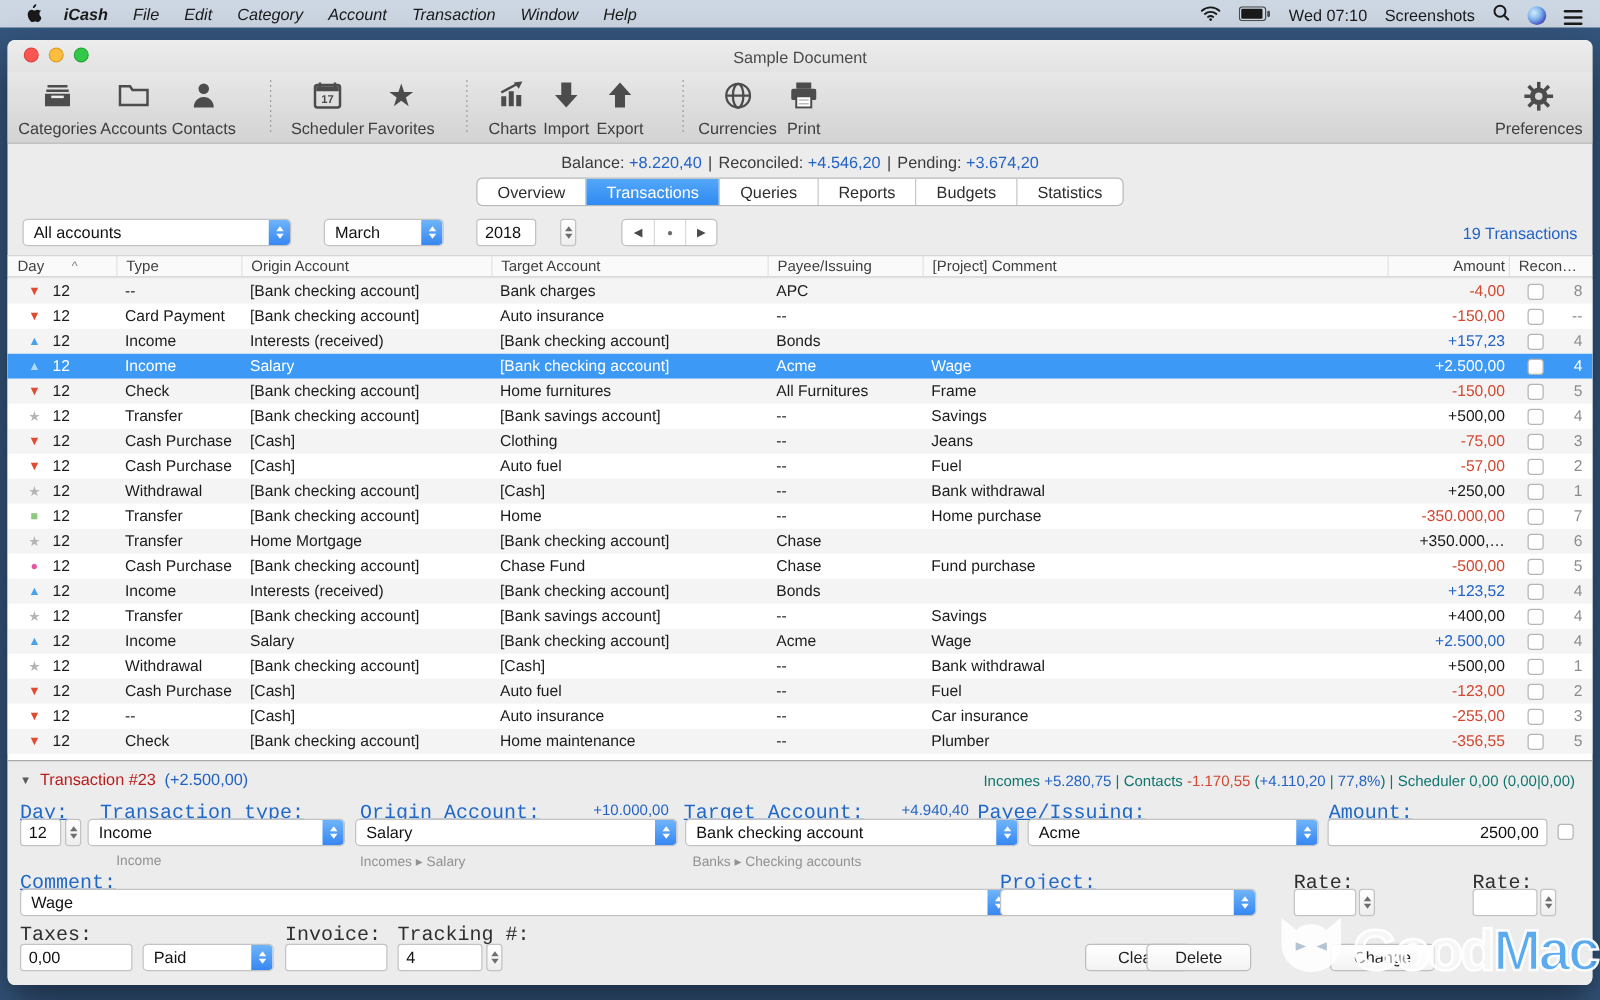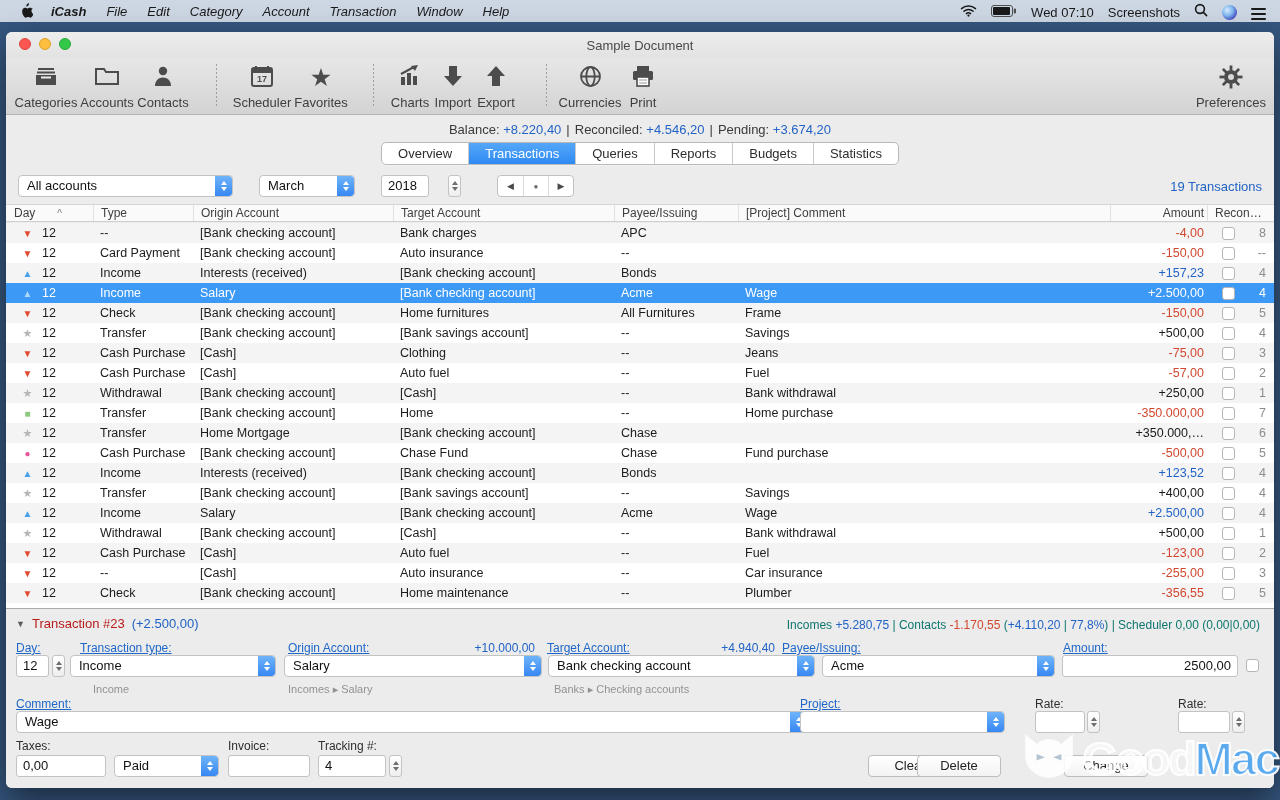--- a/index.html
+++ b/index.html
@@ -117,21 +117,21 @@
 
   
   .detail { position:absolute; top:576px; left:0; right:0; bottom:0; background:#ececec;
             border-top:1px solid #a9a9a9; font-size:12px; }
   .dhead-left { position:absolute; left:10px; top:7px; display:flex; align-items:center; gap:7px; }
   .dcollapse { color:#5a5a5a; font-size:9px; }
   .dtitle { font-size:13px; font-weight:normal; color:#b91c1c; }
   .dtitle-amt { font-size:13px; color:#2062c4; }
   .dsummary { position:absolute; right:14px; top:9px; font-size:12px; color:#3c3c3c; }
   .s-plain { color:#0f766e; } .s-inc { color:#2263c5; } .s-neg { color:#d2472f; }
-  .dlabel { position:absolute; font-size:12px; color:#2068c8; text-decoration:underline; white-space:nowrap; }
+  .dlabel { position:absolute; font-size:16px; color:#2068c8; text-decoration:underline; white-space:nowrap;font-family:Liberation Mono, monospace; }
   .dlabel.plain { color:#2f2f2f; text-decoration:none; }
   .dval { position:absolute; font-size:12px; color:#2263c5; text-align:right; }
   .dhint { position:absolute; font-size:11px; color:#929292; white-space:nowrap; }
   .dfield { position:absolute; }
   .btn { position:absolute; height:22px; background:linear-gradient(#fff,#f3f3f3);
          border:1px solid #bdbdbd; border-radius:4px; font-size:13px; color:#222;
          text-align:center; line-height:20px; }
 
   
   .watermark { position:absolute; right:2px; top:731px; display:flex; align-items:center;

